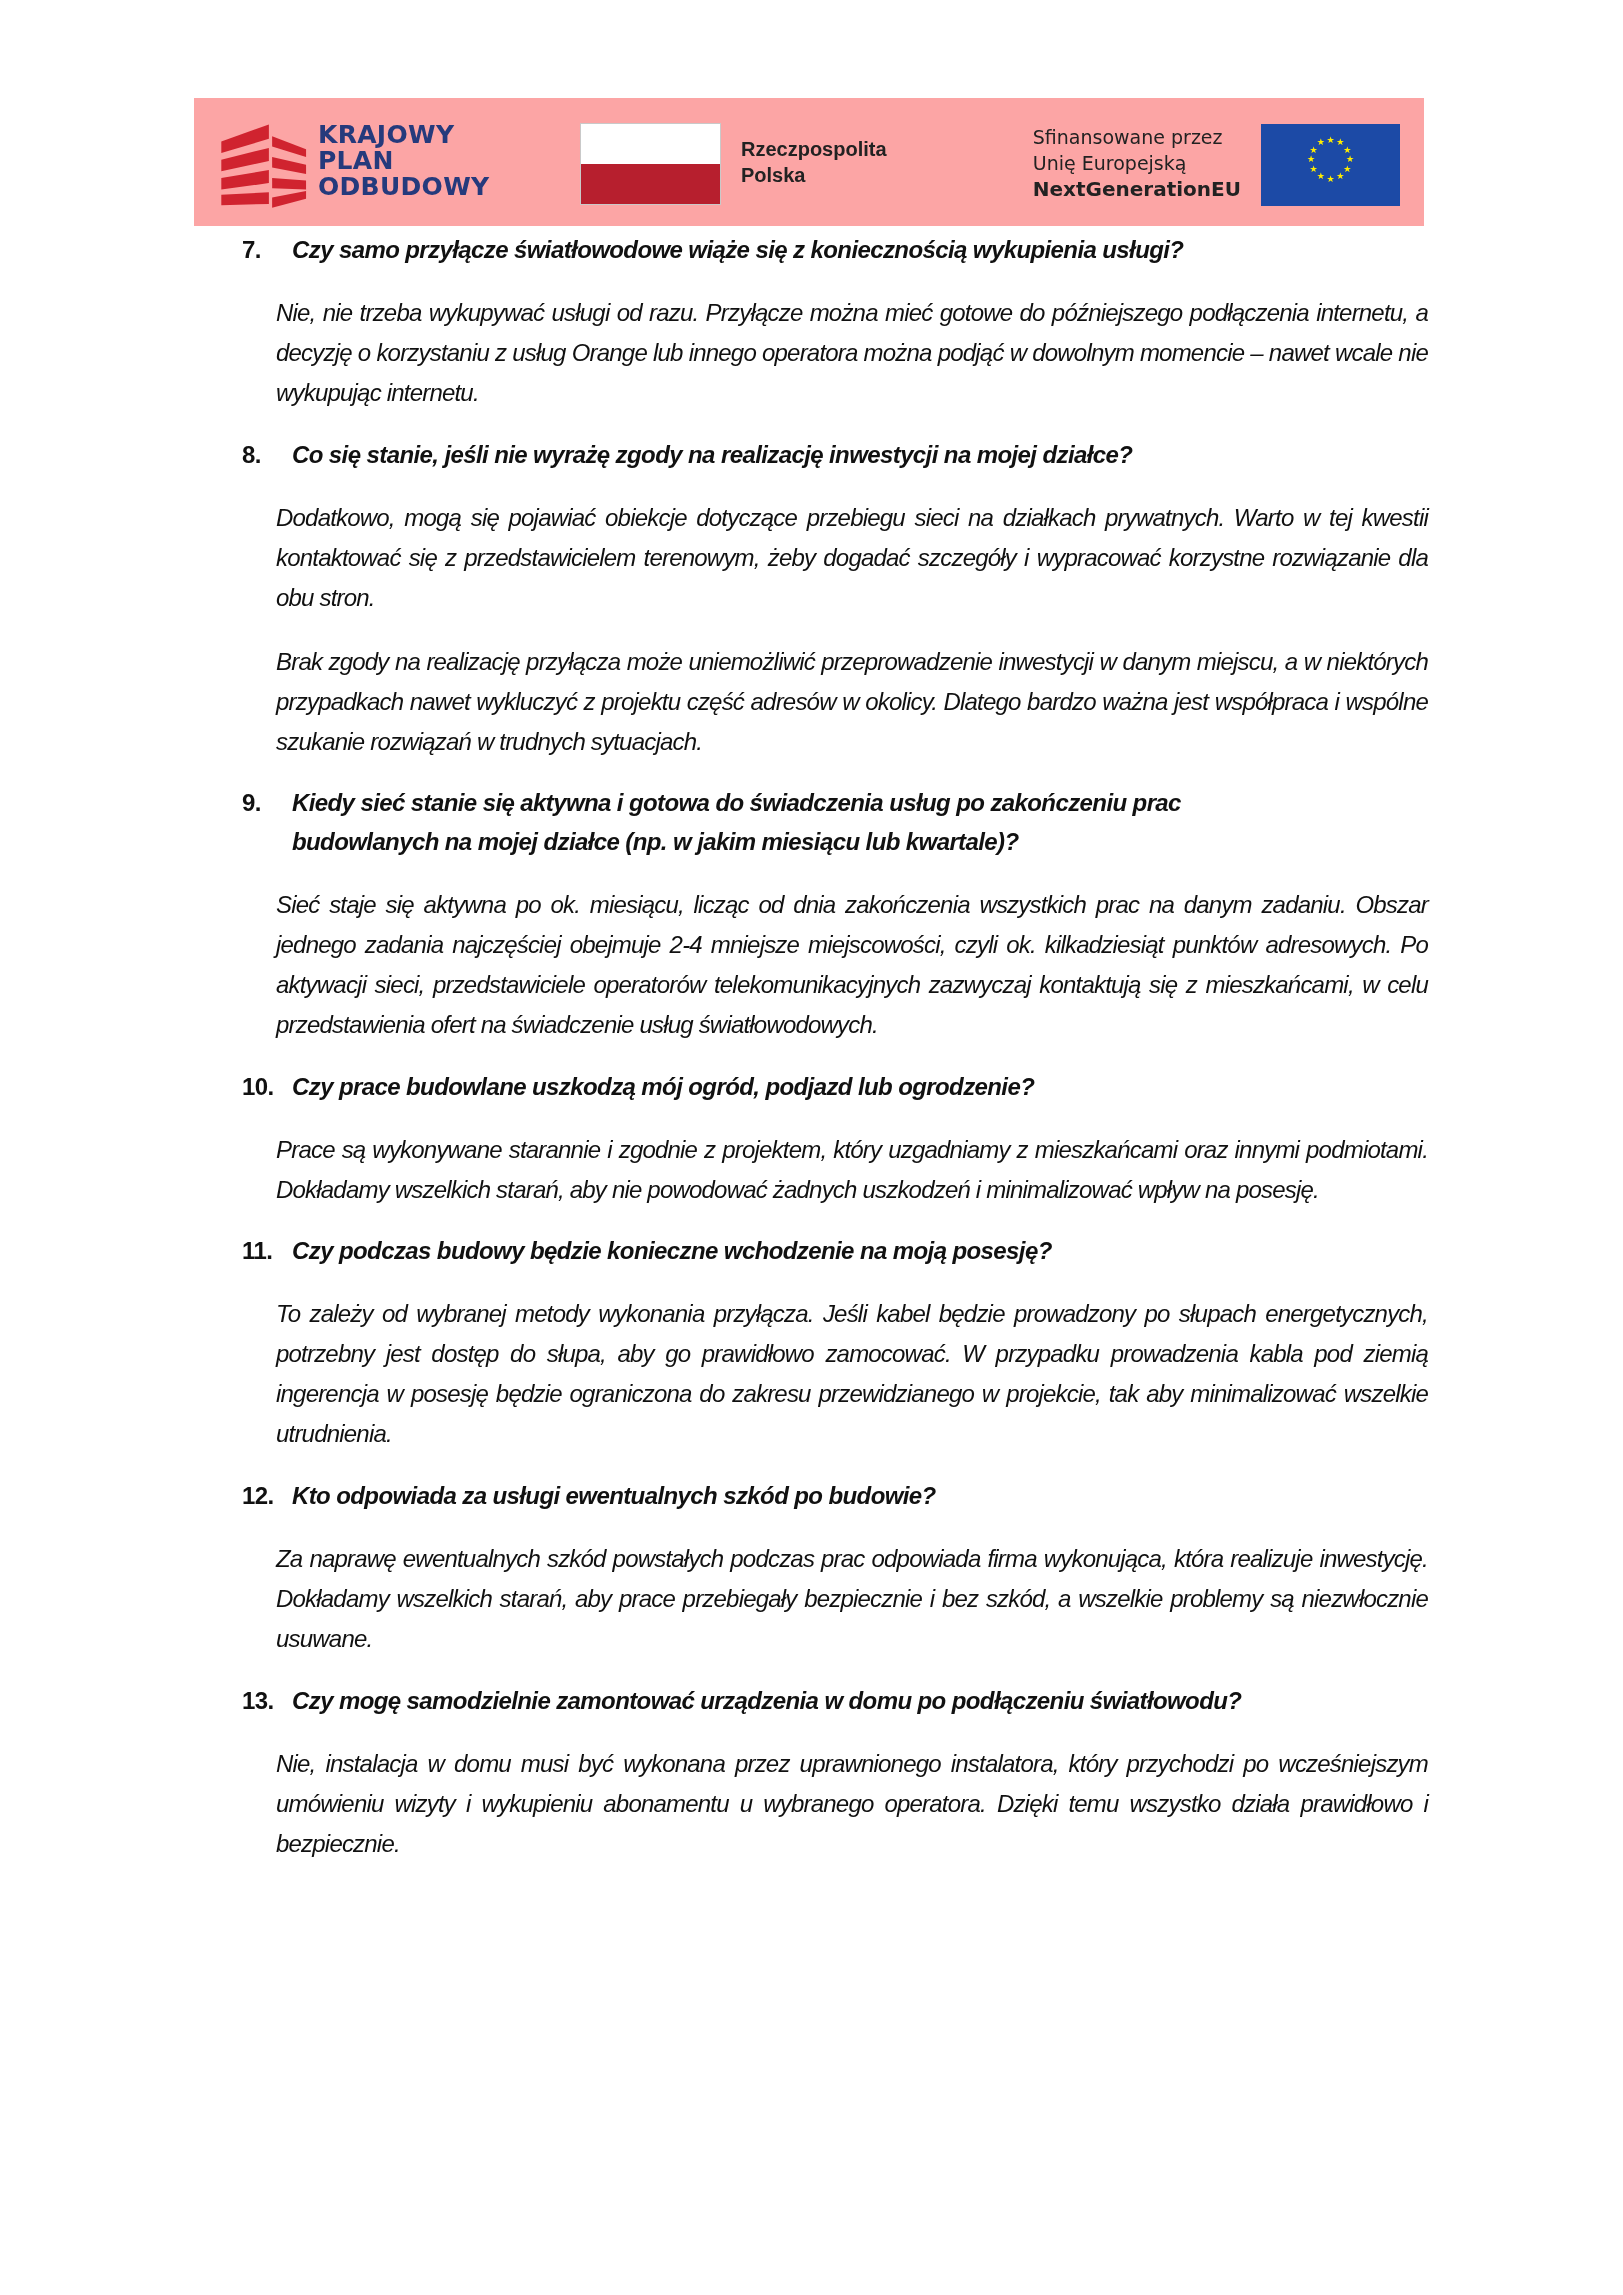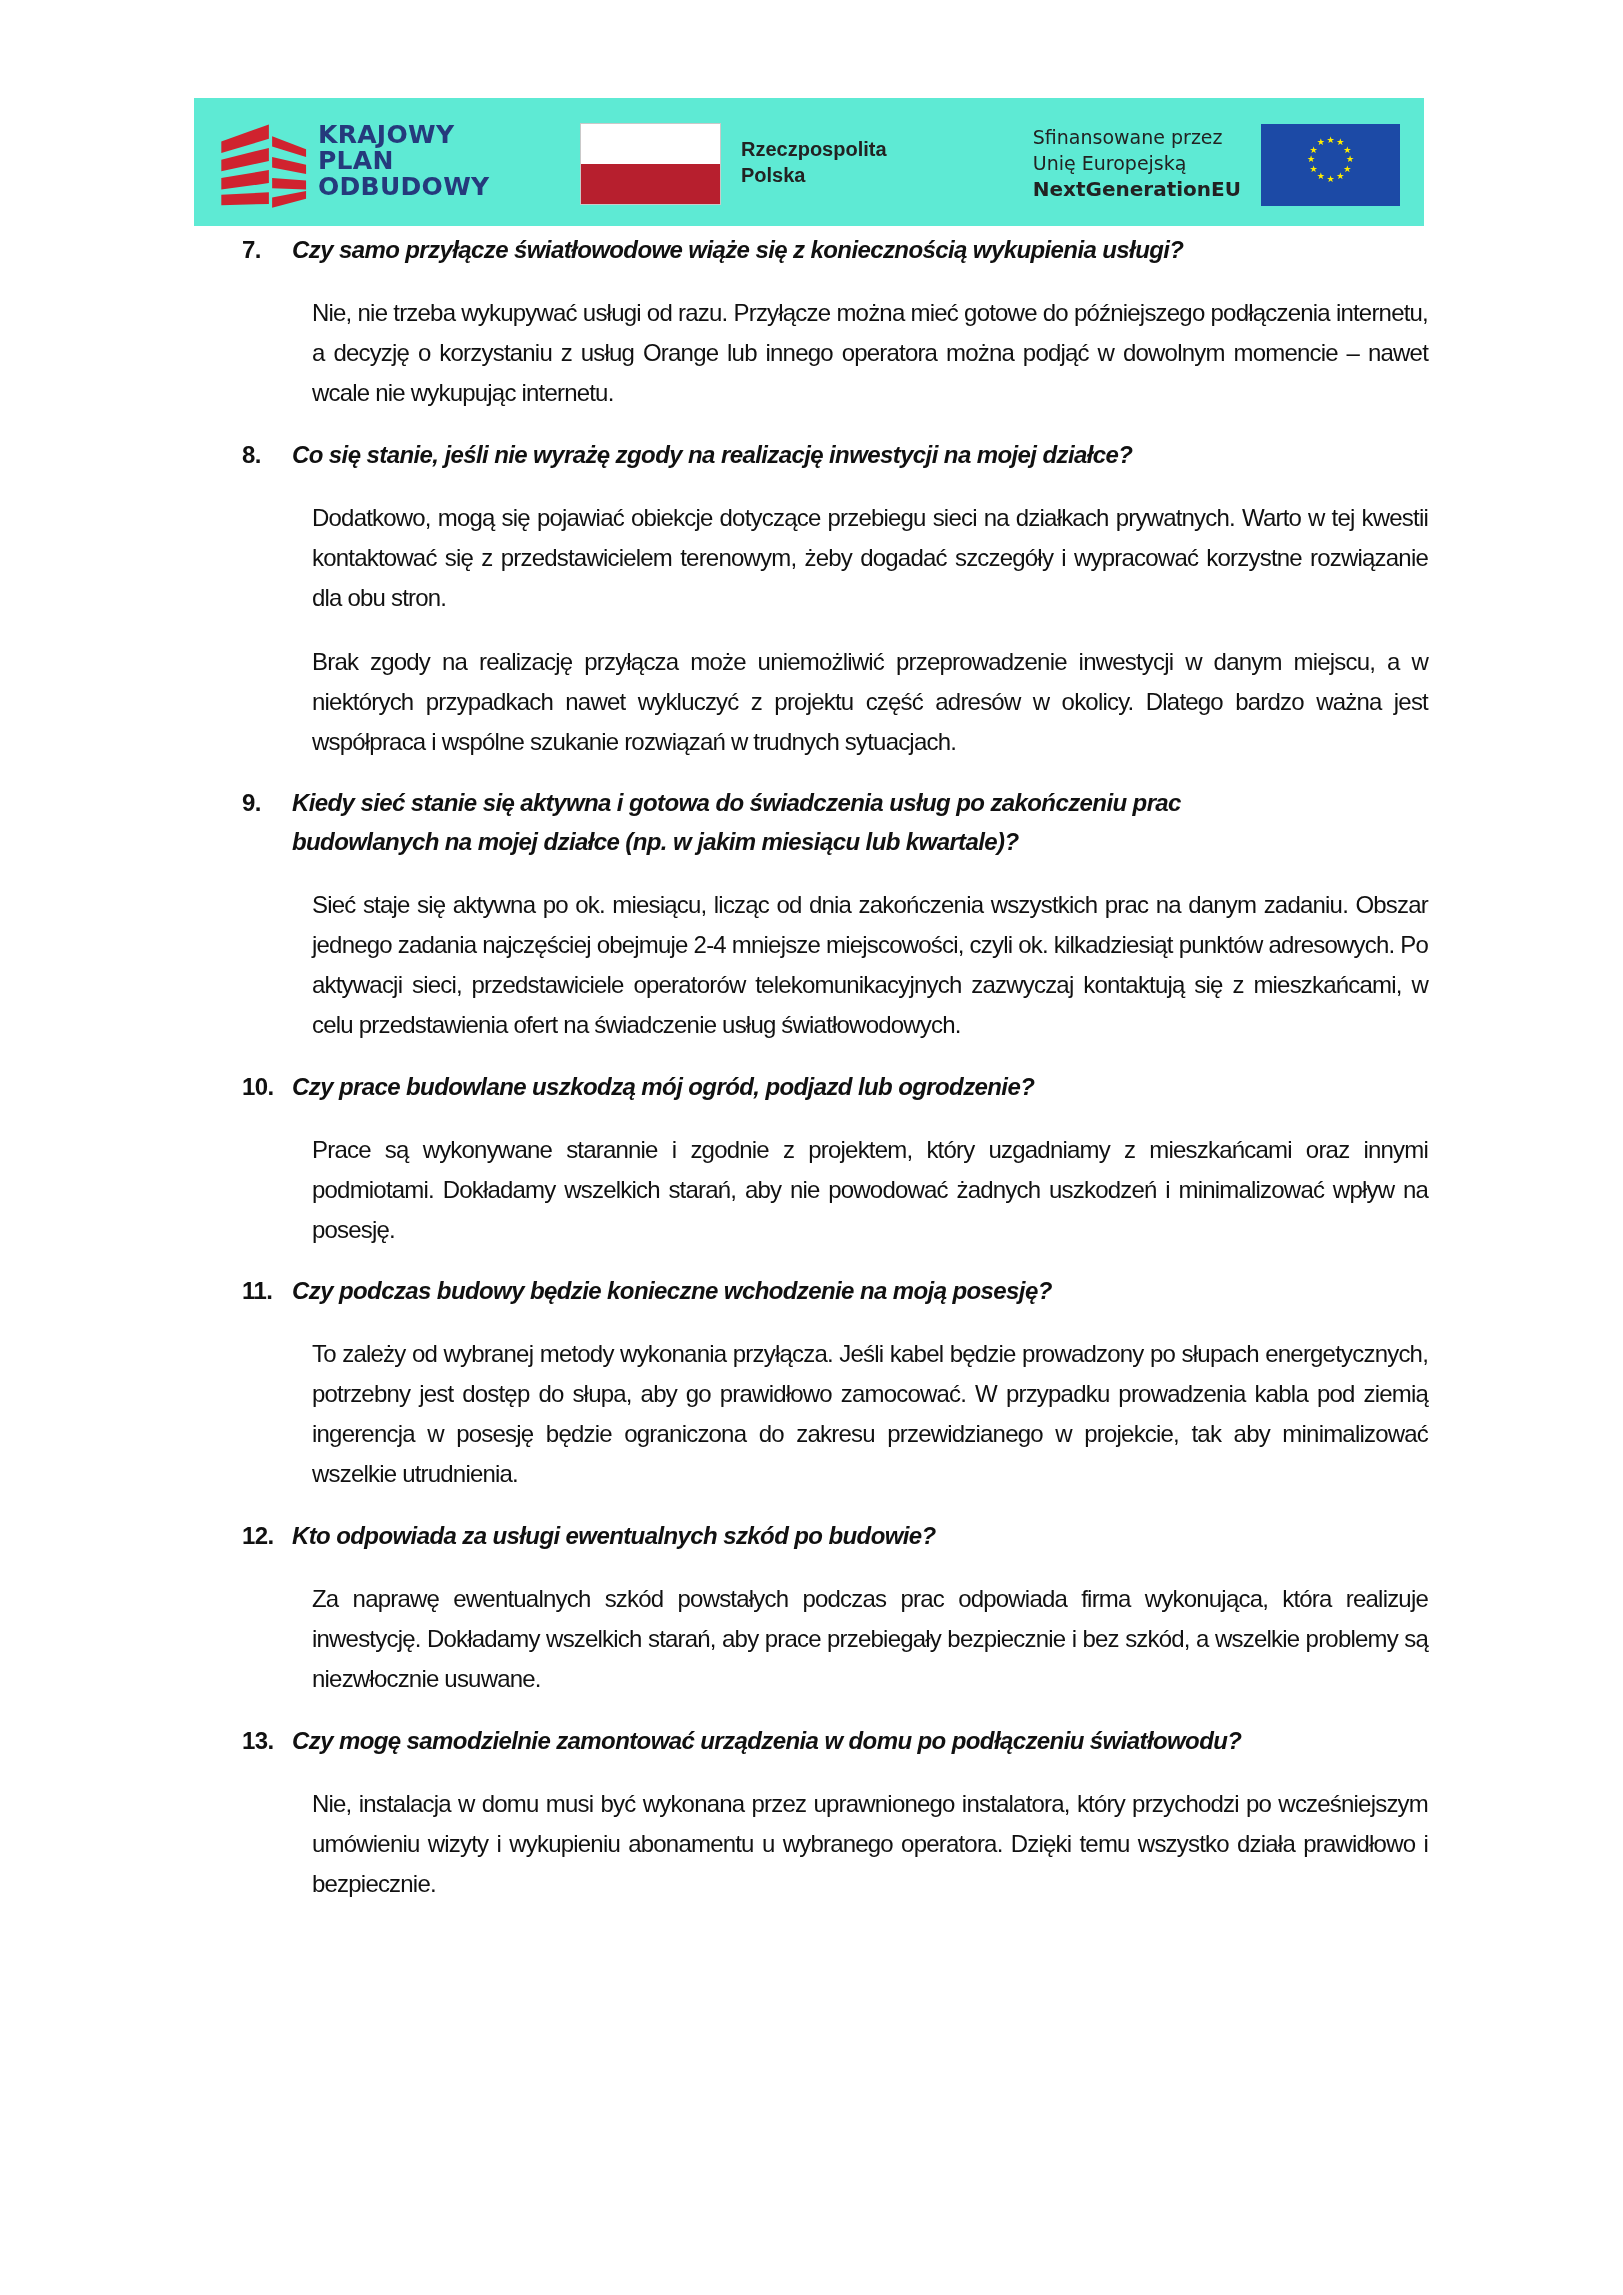--- a/index.html
+++ b/index.html
@@ -15,21 +15,21 @@
       font-family: "Liberation Sans", "DejaVu Sans", sans-serif;
       color: #111111;
     }
     
     .header {
       position: absolute;
       left: 194px;
       top: 98px;
       width: 1230px;
       height: 128px;
-      background: #5eead4;
+      background: #fca5a5;
     }
     .kpo {
       position: absolute;
       left: 26px;
       top: 25px;
       width: 314px;
       height: 85px;
     }
     .kpo-mark {
       position: absolute;
@@ -110,26 +110,27 @@
     .q .num {
       width: 50px;
       flex: 0 0 50px;
     }
     .q .qtext {
       flex: 1;
       max-width: 1021px;
       font-style: italic;
     }
     .a {
-      margin-left: 70px;
+      margin-left: 34px;
       font-size: 24px;
       line-height: 40px;
       text-align: justify;
       letter-spacing: -0.8px;
       margin-bottom: 21.6px;
+      font-style: italic;
     }
   </style>
 </head>
 <body>
 
 <div class="header">
 
   <div class="kpo">
     <svg class="kpo-mark" viewBox="0 0 135 130">
 

